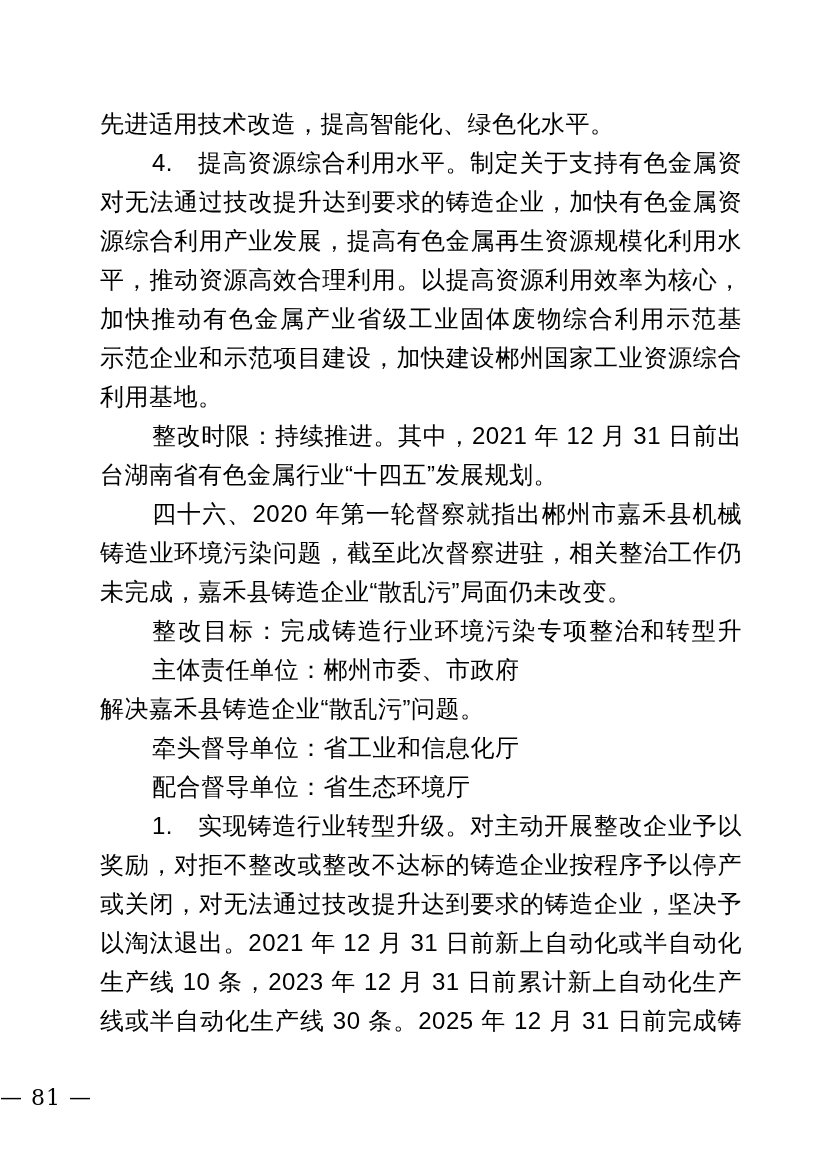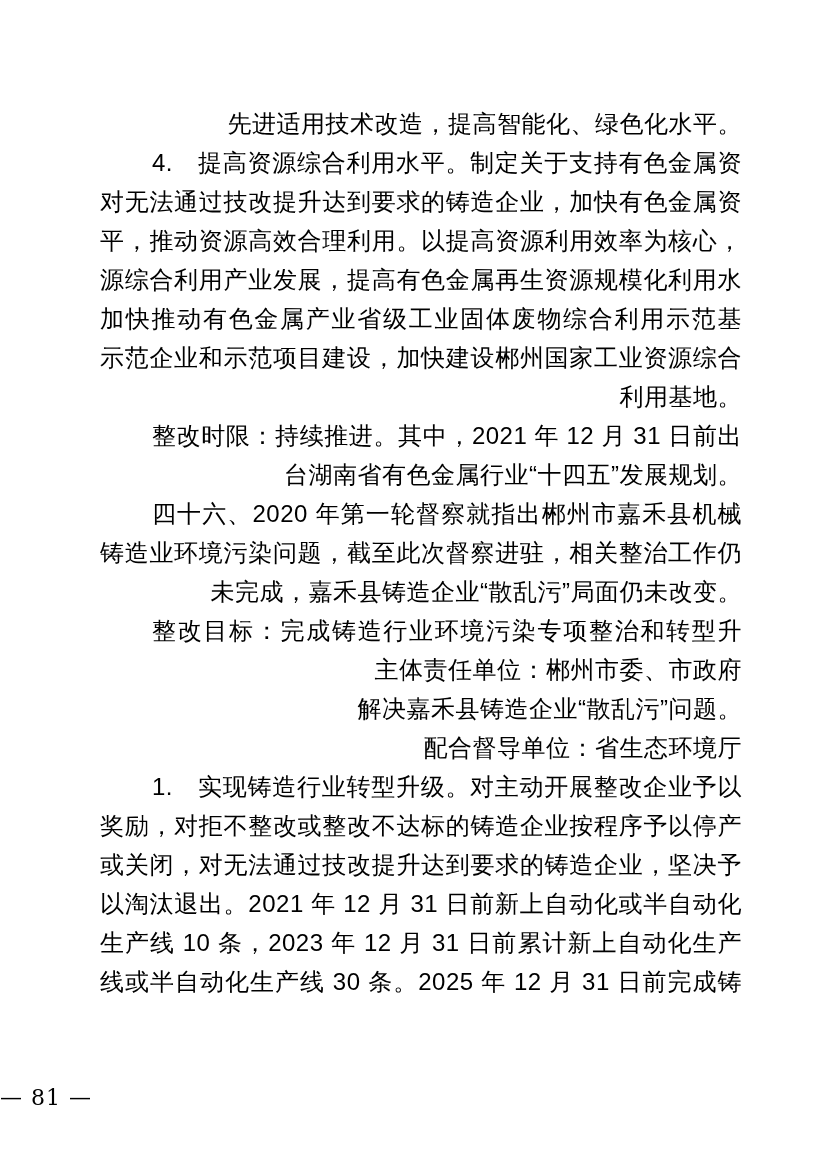--- a/index.html
+++ b/index.html
@@ -21,21 +21,21 @@
     position: absolute;
     left: 100px;
     top: 104px;
     width: 642px;
   }
   .line {
     font-size: 24px;
     line-height: 39px;
     height: 39px;
     letter-spacing: 0.5px;
-    text-align: right;
+    text-align: left;
     overflow: hidden;
     white-space: normal;
   }
   .line.indent {
     padding-left: 52px;
   }
   .line.justify {
     text-align: justify;
     text-align-last: justify;
     text-justify: inter-character;
@@ -54,33 +54,34 @@
   }
 </style>
 </head>
 <body>
 
 <div class="page">
   <div class="doc-body" id="lines-container">
       <div class="line">先进适用技术改造，提高智能化、绿色化水平。</div>
       <div class="line indent justify">4.　提高资源综合利用水平。制定关于支持有色金属资</div>
       <div class="line justify">对无法通过技改提升达到要求的铸造企业，加快有色金属资</div>
+      <div class="line justify">源综合利用产业发展，提高有色金属再生资源规模化利用水</div>
       <div class="line justify">平，推动资源高效合理利用。以提高资源利用效率为核心，</div>
-      <div class="line justify">源综合利用产业发展，提高有色金属再生资源规模化利用水</div>
       <div class="line justify">加快推动有色金属产业省级工业固体废物综合利用示范基地、</div>
       <div class="line justify">示范企业和示范项目建设，加快建设郴州国家工业资源综合</div>
       <div class="line">利用基地。</div>
       <div class="line indent justify">整改时限：持续推进。其中，2021 年 12 月 31 日前出</div>
       <div class="line">台湖南省有色金属行业“十四五”发展规划。</div>
       <div class="line indent justify">四十六、2020 年第一轮督察就指出郴州市嘉禾县机械</div>
       <div class="line justify">铸造业环境污染问题，截至此次督察进驻，相关整治工作仍</div>
       <div class="line">未完成，嘉禾县铸造企业“散乱污”局面仍未改变。</div>
       <div class="line indent justify">整改目标：完成铸造行业环境污染专项整治和转型升级，</div>
       <div class="line indent">主体责任单位：郴州市委、市政府</div>
       <div class="line">解决嘉禾县铸造企业“散乱污”问题。</div>
+      <div class="line indent">牵头督导单位：省工业和信息化厅</div>
       <div class="line indent">配合督导单位：省生态环境厅</div>
       <div class="line indent justify">1.　实现铸造行业转型升级。对主动开展整改企业予以</div>
       <div class="line justify">奖励，对拒不整改或整改不达标的铸造企业按程序予以停产</div>
       <div class="line justify">或关闭，对无法通过技改提升达到要求的铸造企业，坚决予</div>
       <div class="line justify">以淘汰退出。2021 年 12 月 31 日前新上自动化或半自动化</div>
       <div class="line justify">生产线 10 条，2023 年 12 月 31 日前累计新上自动化生产</div>
       <div class="line justify">线或半自动化生产线 30 条。2025 年 12 月 31 日前完成铸</div>
     </div>
   <div class="footer">— 81 —</div>
 </div>

